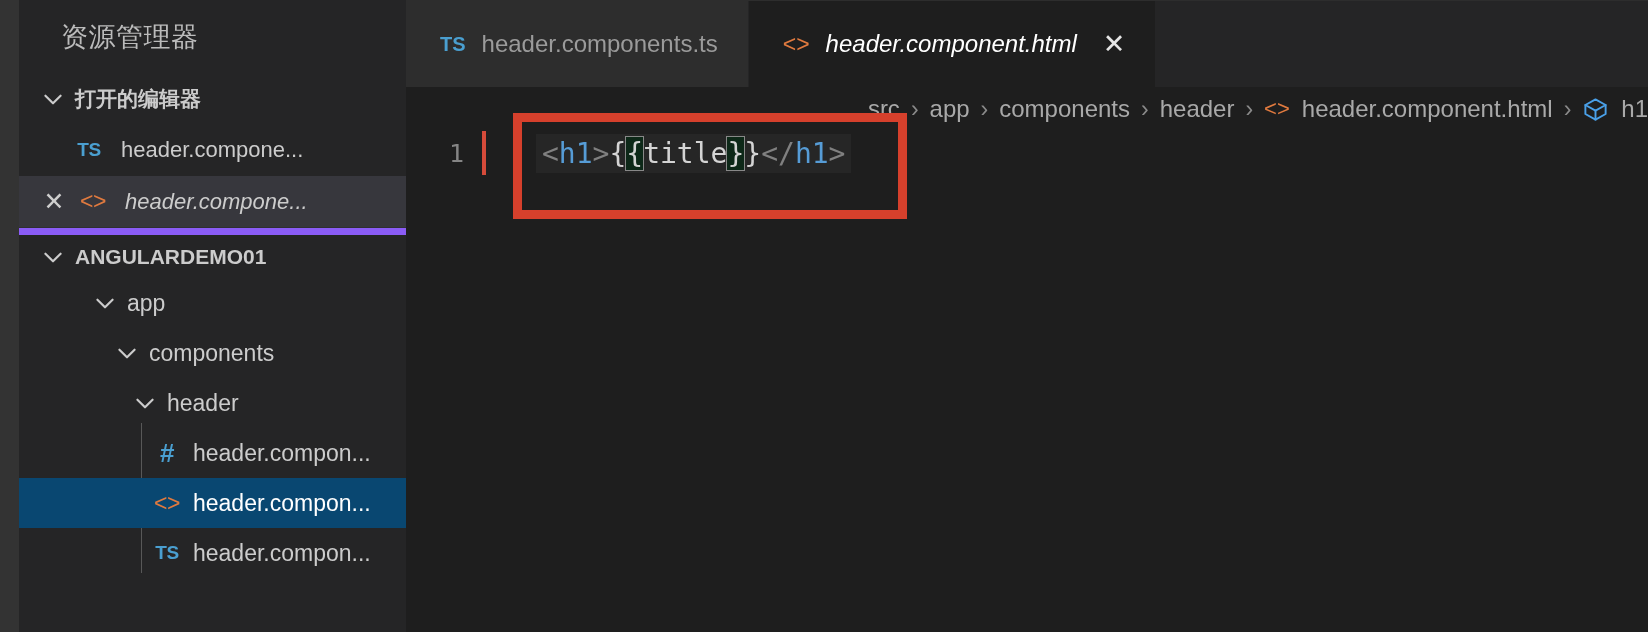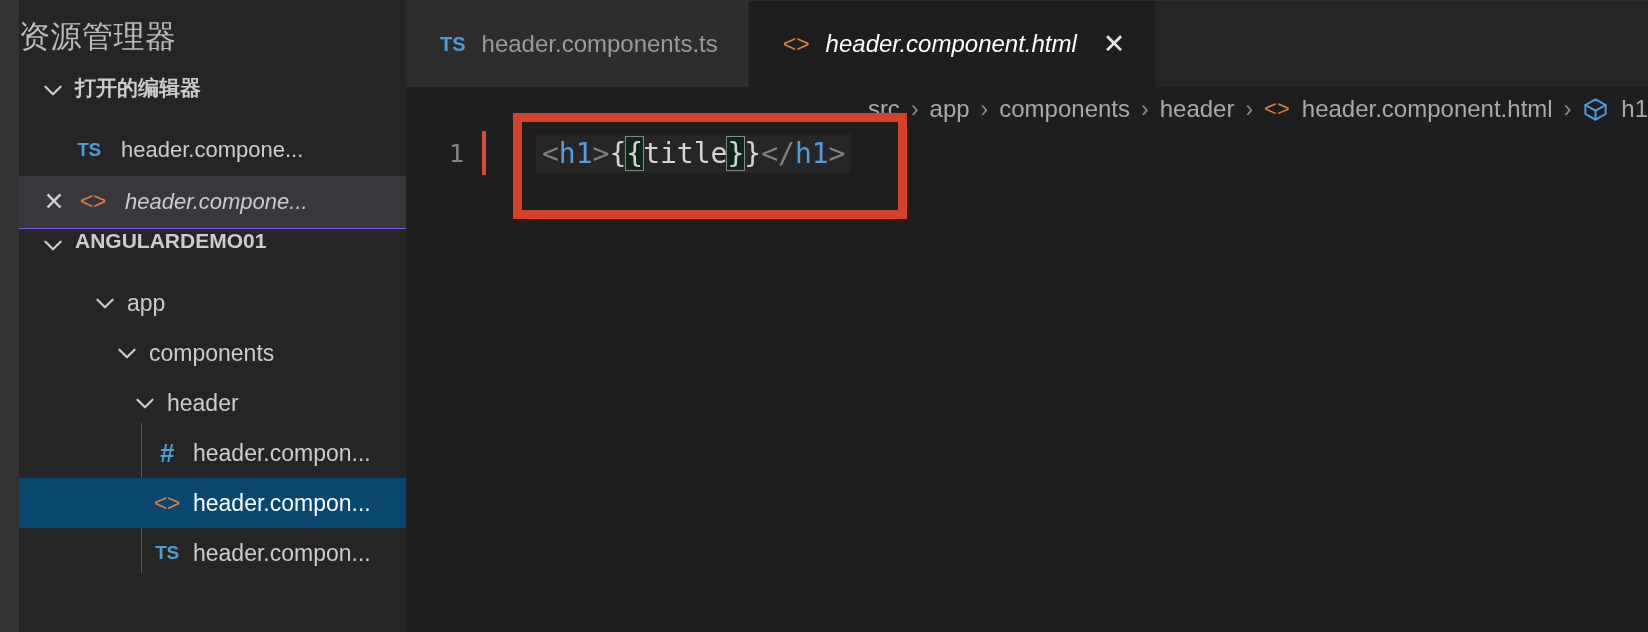--- a/index.html
+++ b/index.html
@@ -29,38 +29,40 @@
     background: #252526;
     flex: 0 0 387px;
     display: flex;
     flex-direction: column;
     position: relative;
   }
   .sidebar-title {
     height: 74px;
     display: flex;
     align-items: center;
+    padding-left: 42px;
     color: #bbbbbb;
-    font-size: 31px;
+    font-size: 27px;
     letter-spacing: 0.5px;
     background: #252526;
   }
 
   
   .section-header {
     height: 50px;
     display: flex;
+    align-items: center;
     padding-left: 18px;
     color: #cccccc;
     font-size: 21px;
     font-weight: bold;
     background: #252526;
     user-select: none;
   }
-  .section-header.project { border-top: 1px solid #8b5cf6; }
+  .section-header.project { border-top: 7px solid #8b5cf6; }
   .chev {
     width: 32px; height: 32px;
     flex: 0 0 32px;
     display: inline-flex;
     align-items: center;
     justify-content: center;
     color: #cccccc;
   }
   .chev svg { display: block; }
   .section-label { margin-left: 6px; white-space: nowrap; }

